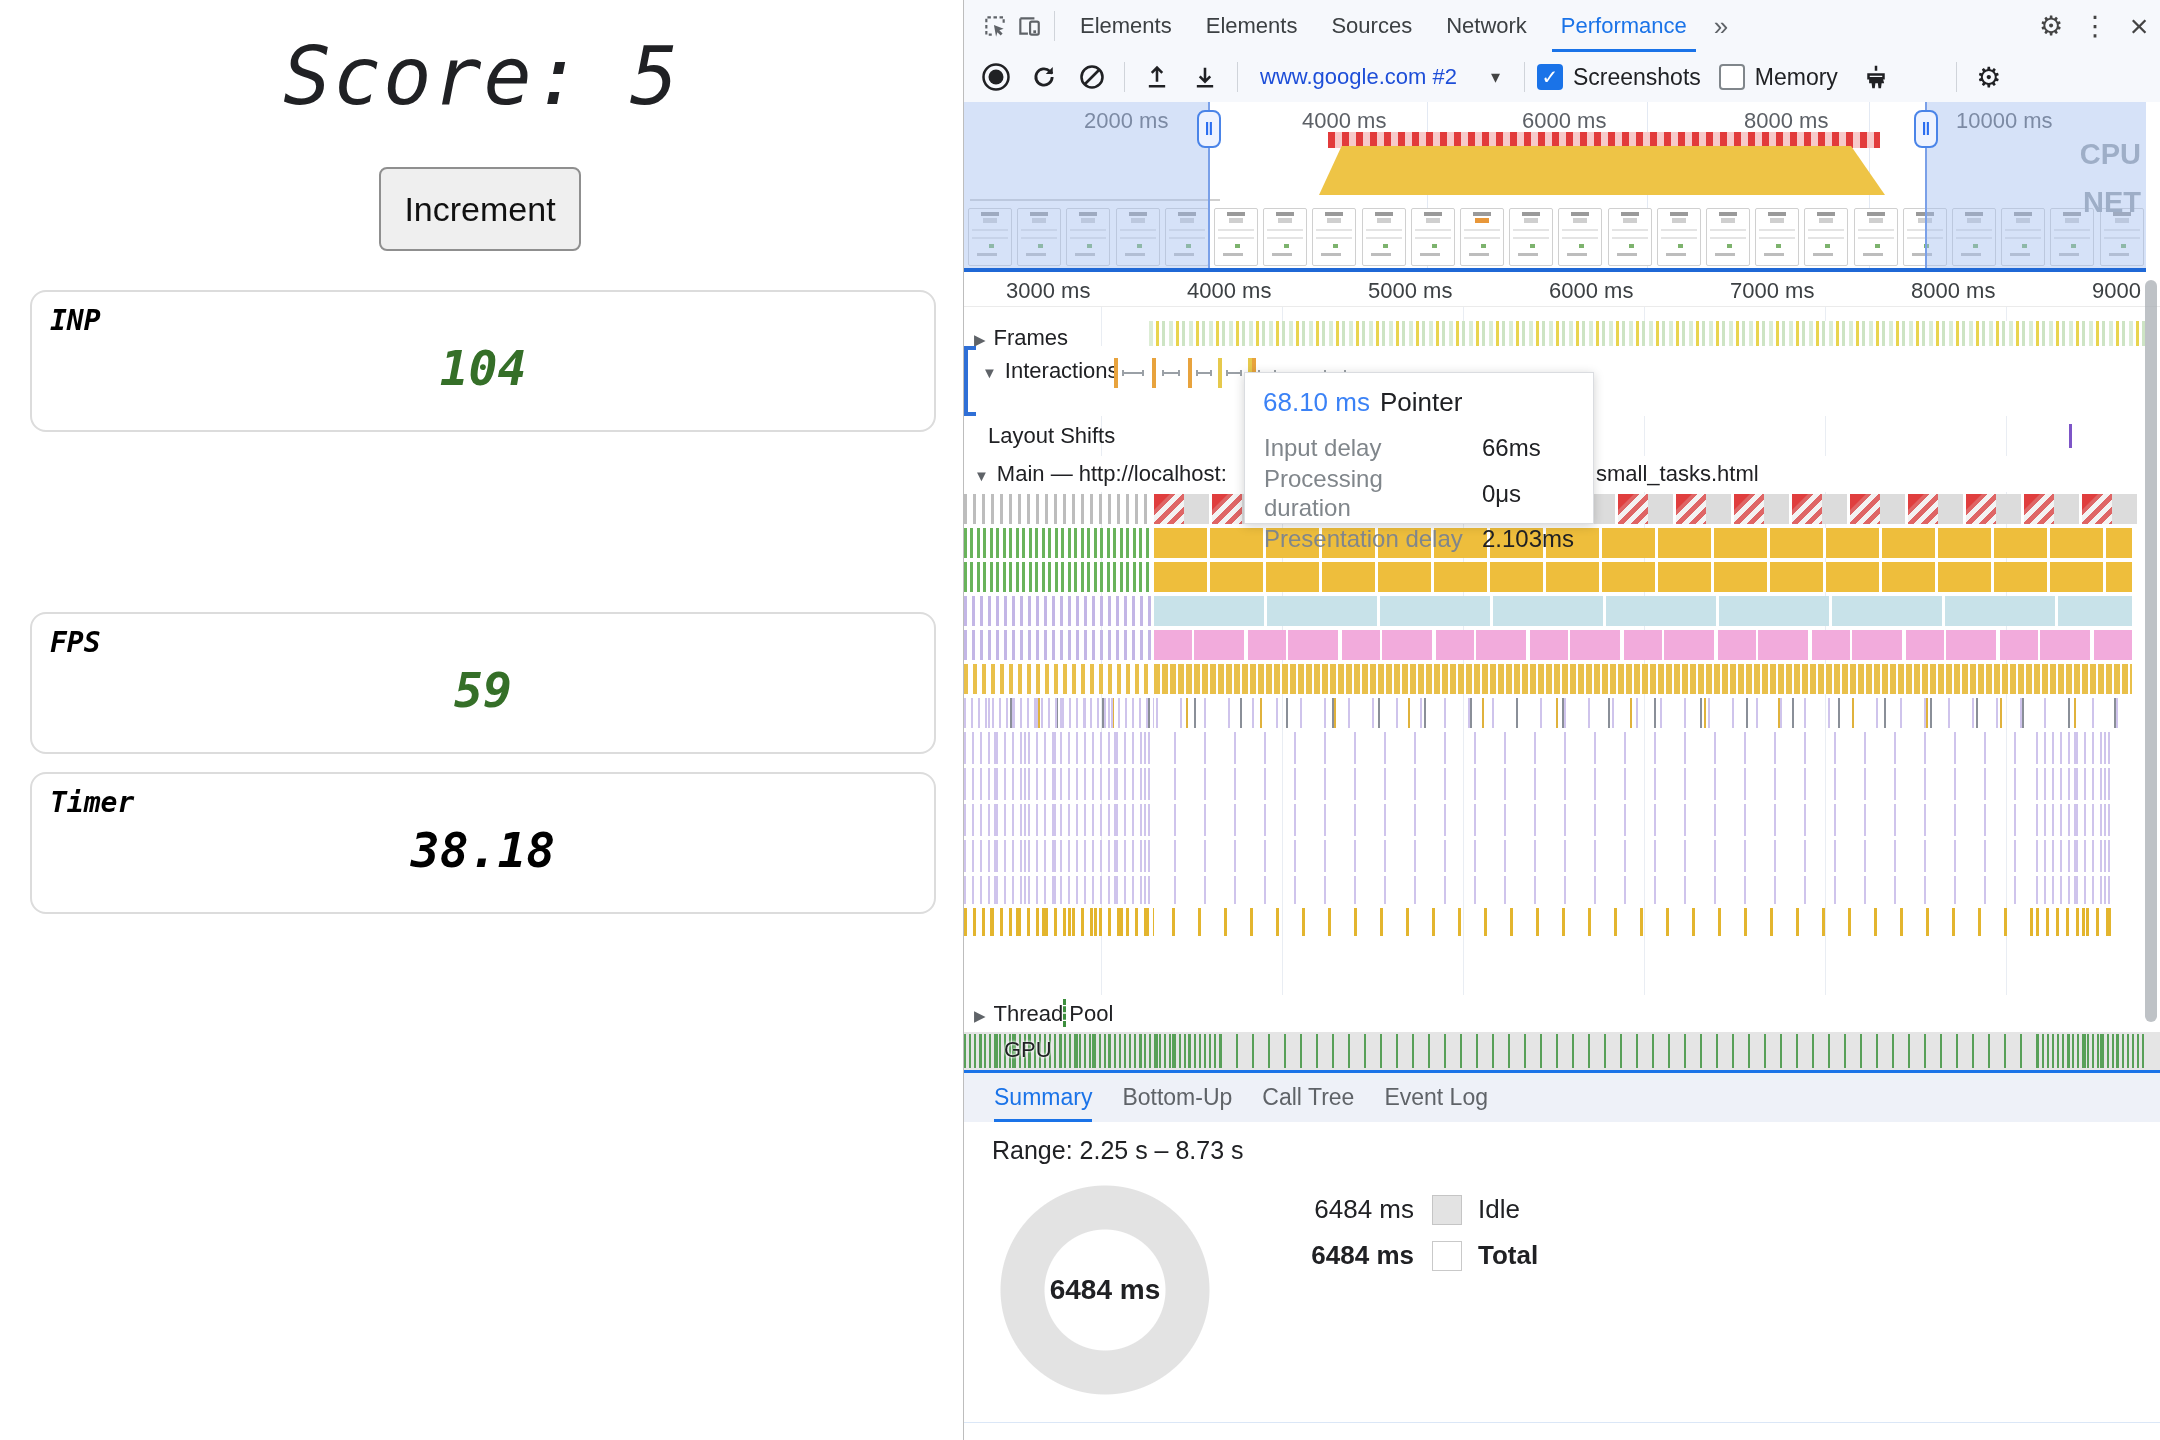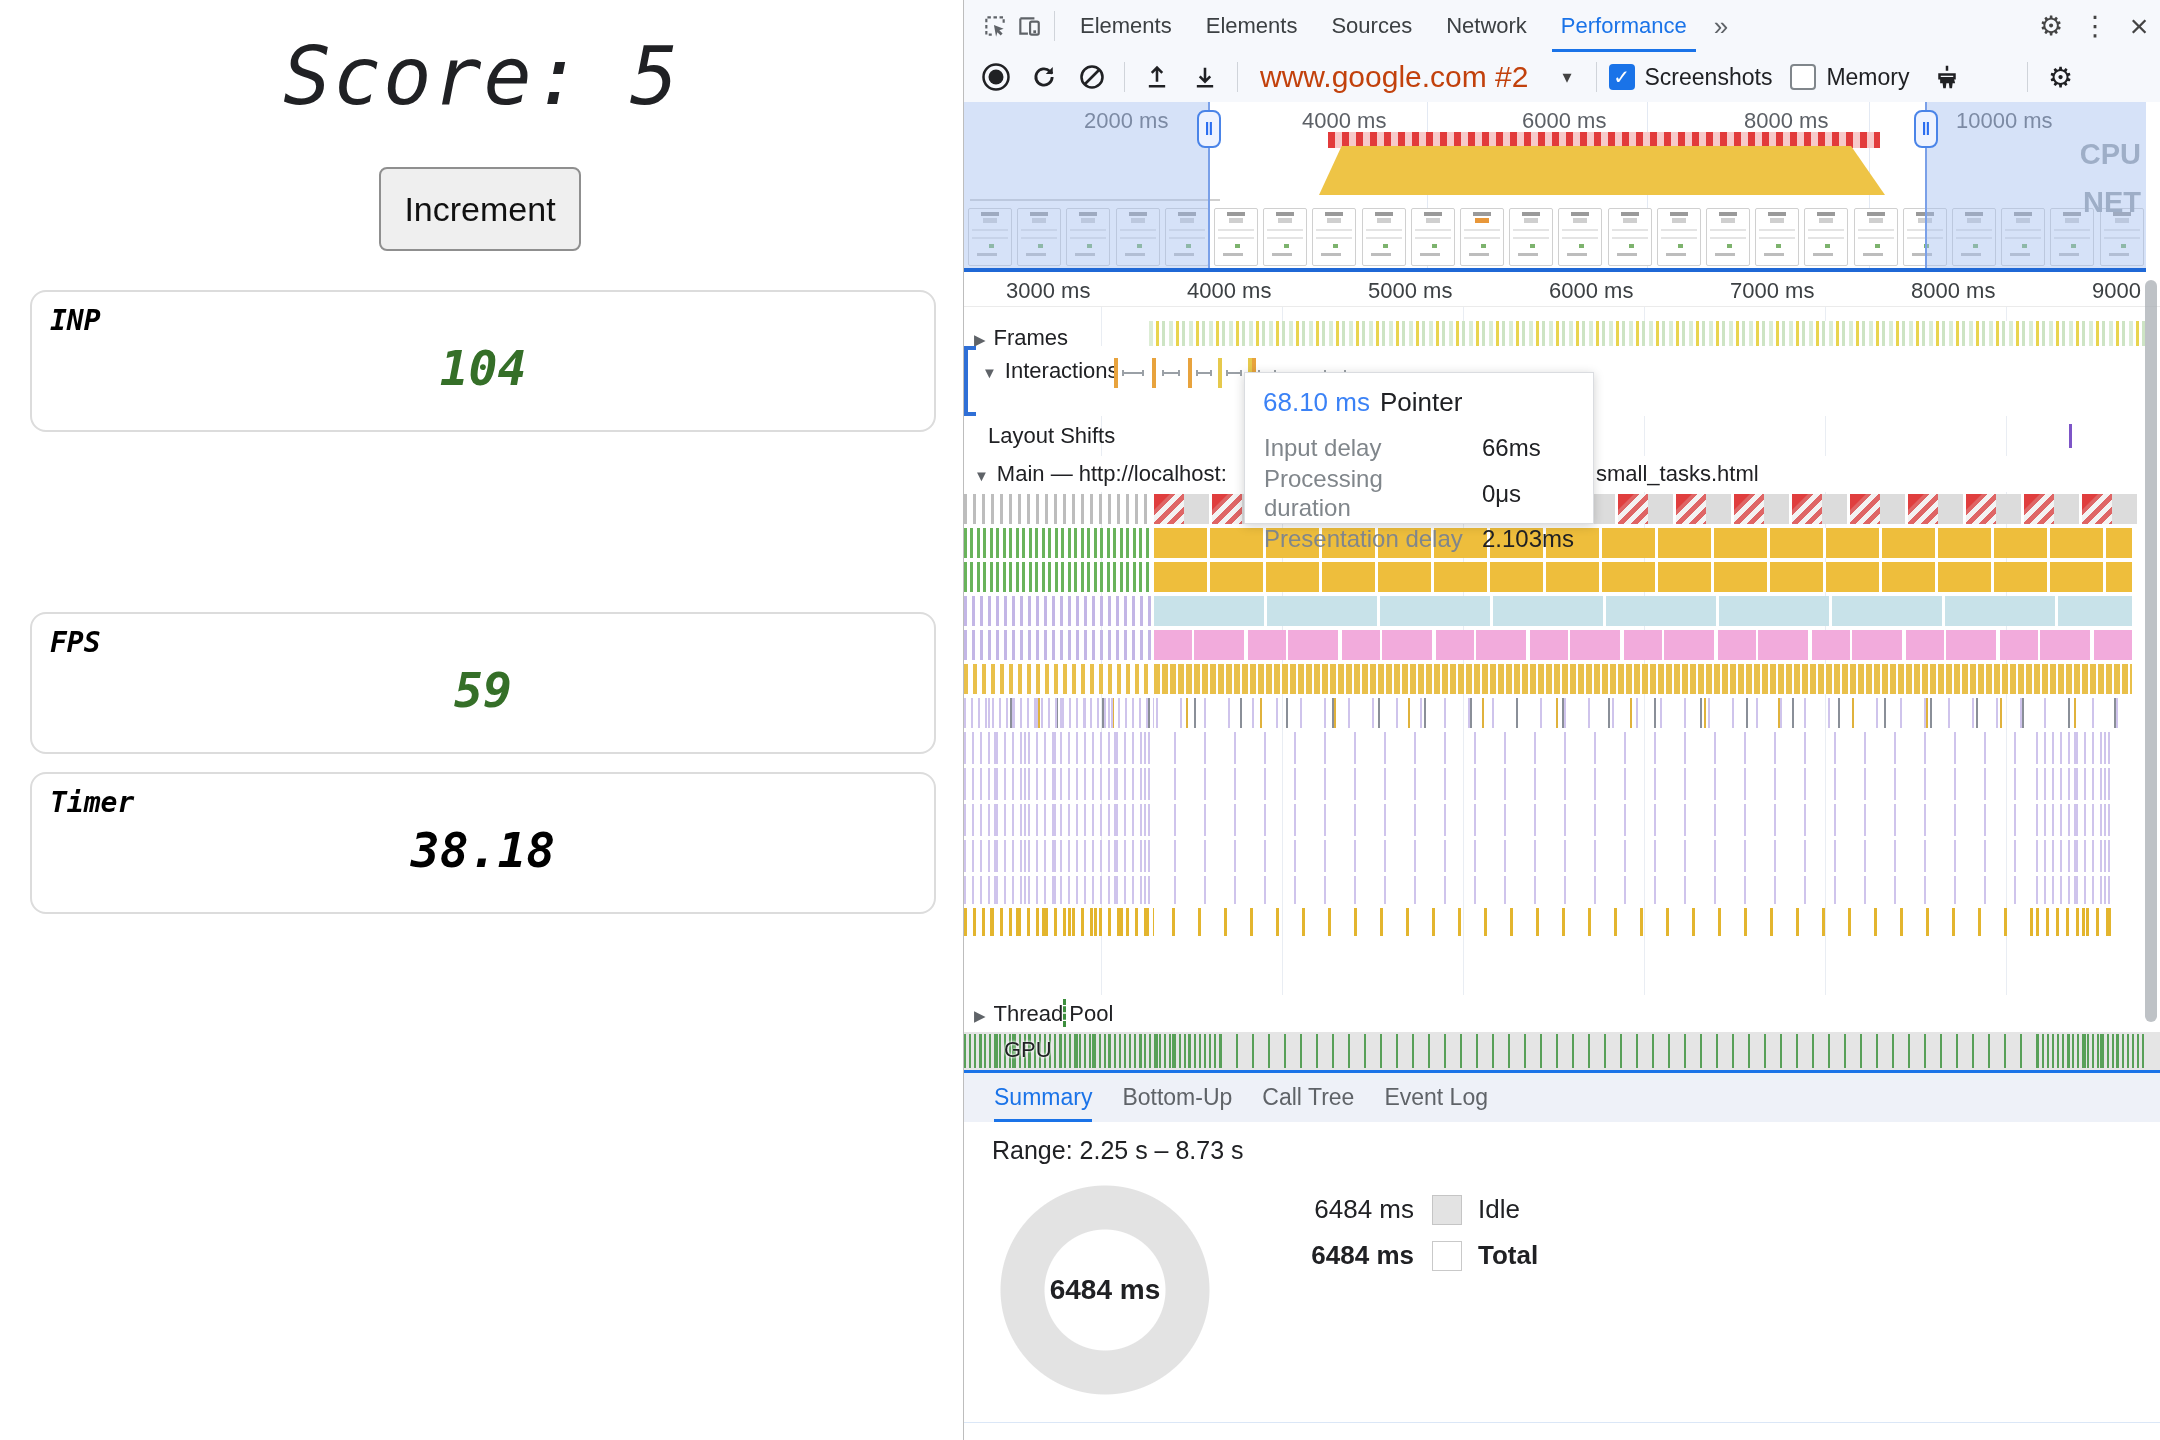--- a/index.html
+++ b/index.html
@@ -29,21 +29,21 @@
   .ticon{width:34px;height:34px;display:flex;align-items:center;justify-content:center;color:#5f6368;}
   .vdiv{width:1px;height:30px;background:#d0d4da;margin:0 8px;}
   .tab{font-size:22px;color:#3c4043;padding:0 17px;height:52px;display:flex;align-items:center;position:relative;}
   .tab.active{color:#1a73e8;}
   .tab.active::after{content:"";position:absolute;left:8px;right:8px;bottom:0;height:3px;background:#1a73e8;}
   .chev{font-size:26px;color:#5f6368;padding:0 10px;}
   .rt-icons{margin-left:auto;display:flex;align-items:center;}
   .rt-icons .gl{font-size:27px;color:#444;width:44px;text-align:center;}
   #toolbar{left:0;top:52px;width:100%;height:50px;display:flex;align-items:center;}
   .tbtn{width:48px;height:40px;display:flex;align-items:center;justify-content:center;color:#333;}
-  #target{font-size:30px;color:#c2410c;margin:0 6px 0 14px;}
+  #target{font-size:22px;color:#1d4ed8;margin:0 6px 0 14px;}
   .caret{font-size:18px;color:#444;margin:0 16px 0 28px;}
   .cb{width:26px;height:26px;border-radius:4px;margin:0 10px 0 4px;display:flex;align-items:center;justify-content:center;}
   .cb.on{background:#1a73e8;color:#fff;font-size:20px;}
   .cb.off{background:#fff;border:2px solid #80868b;box-sizing:border-box;}
   .cblabel{font-size:23px;color:#202124;margin-right:14px;}
   
   #overview{left:0;top:102px;width:100%;height:166px;background:#fff;}
   #ovblue{left:0;top:268px;width:1182px;height:4px;background:#1f68d6;}
   .ovtick{position:absolute;top:6px;font-size:22px;color:#5c6066;}
   .ovgrid{position:absolute;top:0;bottom:0;width:1px;background:#e3e9f3;}

